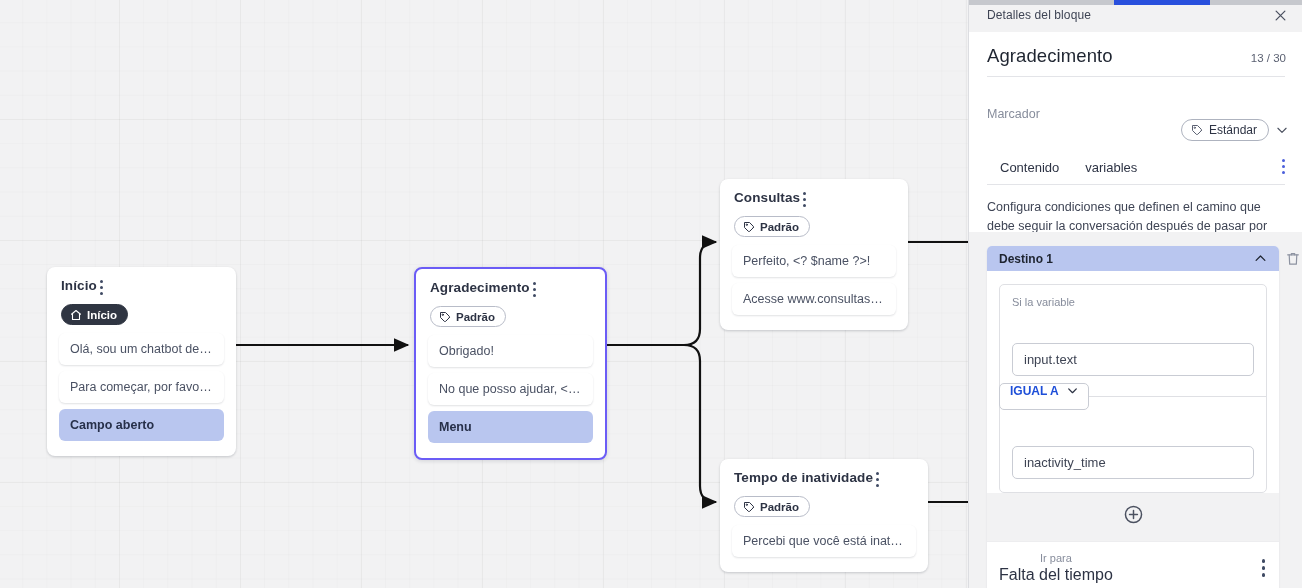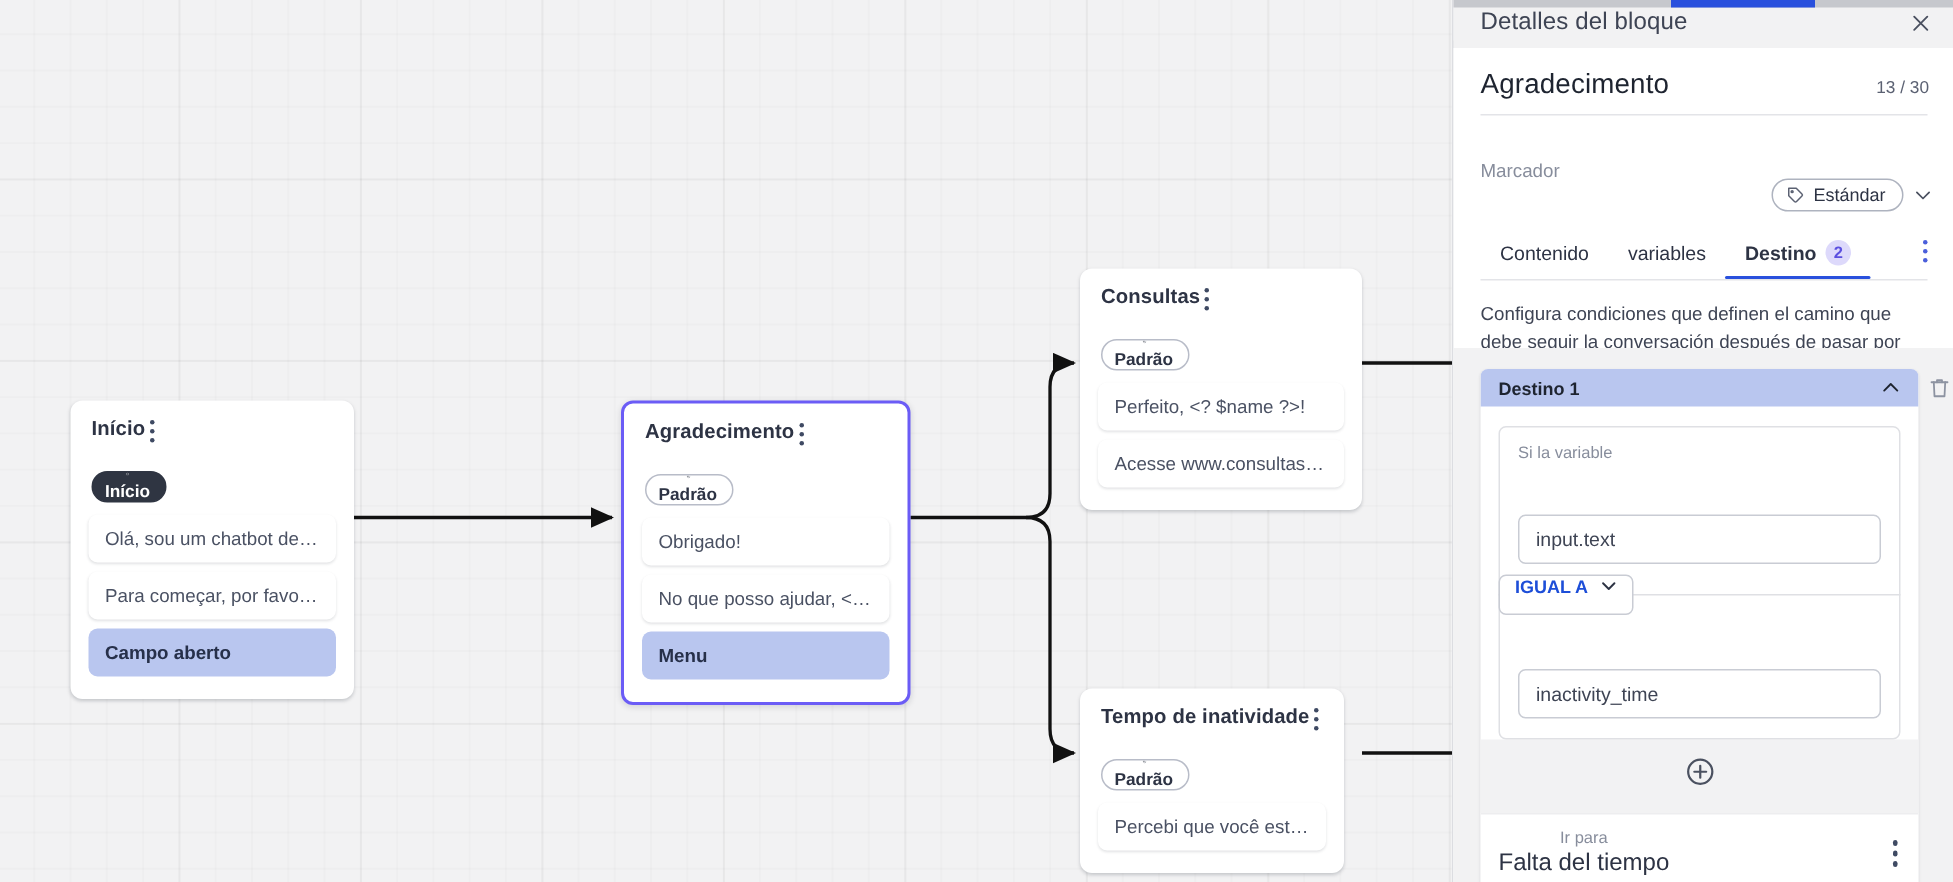--- a/index.html
+++ b/index.html
@@ -89,21 +89,20 @@
   .tagchip {
     display: inline-flex;
     align-items: center;
     gap: 5px;
     height: 21px;
     padding: 0 10px 0 8px;
     border-radius: 11px;
     font-size: 11.5px;
     font-weight: 700;
     box-sizing: border-box;
-    flex-direction: column;
   }
   .tagchip.dark {
     background: #2f3542;
     color: #ffffff;
     border: 1px solid #2f3542;
   }
   .tagchip.light {
     background: #ffffff;
     color: #2d3344;
     border: 1px solid #b8bcc8;
@@ -154,21 +153,21 @@
   .panel-header {
     height: 27px;
     background: #f2f2f3;
     display: flex;
     align-items: center;
     justify-content: space-between;
     padding: 3px 13px 0 18px;
     box-sizing: border-box;
   }
   .panel-header-title {
-    font-size: 16px;
+    font-size: 12px;
     color: #3e4454;
     letter-spacing: 0.1px;
   }
   .close-x {
     width: 18px; height: 18px;
     display: flex; align-items: center; justify-content: center;
     cursor: pointer;
   }
   .panel-body {
     position: absolute;
@@ -529,21 +528,21 @@
             <path d="M20.6 13.4 13.4 20.6a2 2 0 0 1-2.8 0L3 13V3h10l7.6 7.6a2 2 0 0 1 0 2.8z"></path>
             <circle cx="7.5" cy="7.5" r="1.3"></circle>
           </svg>
           <span>Padrão</span>
         </span>
       </div>
       <div class="msg">Perfeito, &lt;? $name ?&gt;!</div>
       <div class="msg">Acesse www.consultas.com par...</div>
     </div>
 
-    <div class="node" style="left:720px; top:459px; width:176px;">
+    <div class="node" style="left:720px; top:459px; width:208px;">
       <div class="node-head">
         <span class="node-title">Tempo de inatividade</span>
         <span class="kebab">
             <i></i>
             <i></i>
             <i></i>
           </span>
       </div>
       <div class="badge-row">
         <span class="tagchip light">
@@ -598,24 +597,20 @@
         </span>
       </div>
 
       <div class="tabs">
         <div class="tab">
           <span>Contenido</span>
         </div>
         <div class="tab">
           <span>variables</span>
         </div>
-        <div class="tab active">
-          <span>Destino</span>
-          <span class="tab-badge">2</span>
-        </div>
         <span class="tabs-kebab">
             <i></i>
             <i></i>
             <i></i>
           </span>
       </div>
       <div class="tabs-underline"></div>
 
       <div class="description">Configura condiciones que definen el camino que debe seguir la conversación después de pasar por este bloque. Si no se cumplen ningunas condiciones, la conversación se dirigirá al destino predeterminado.</div>
 

